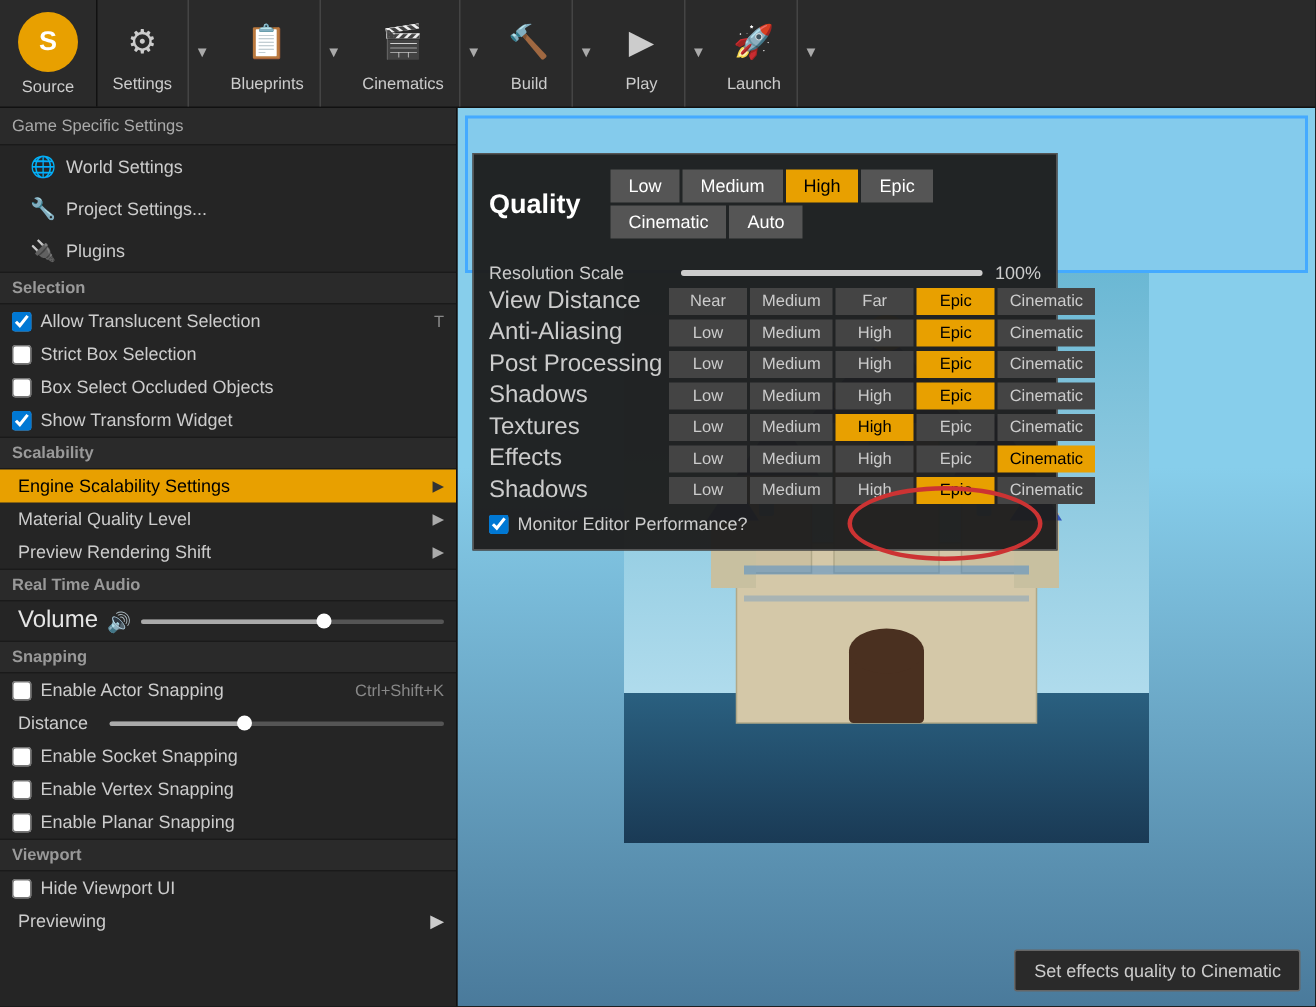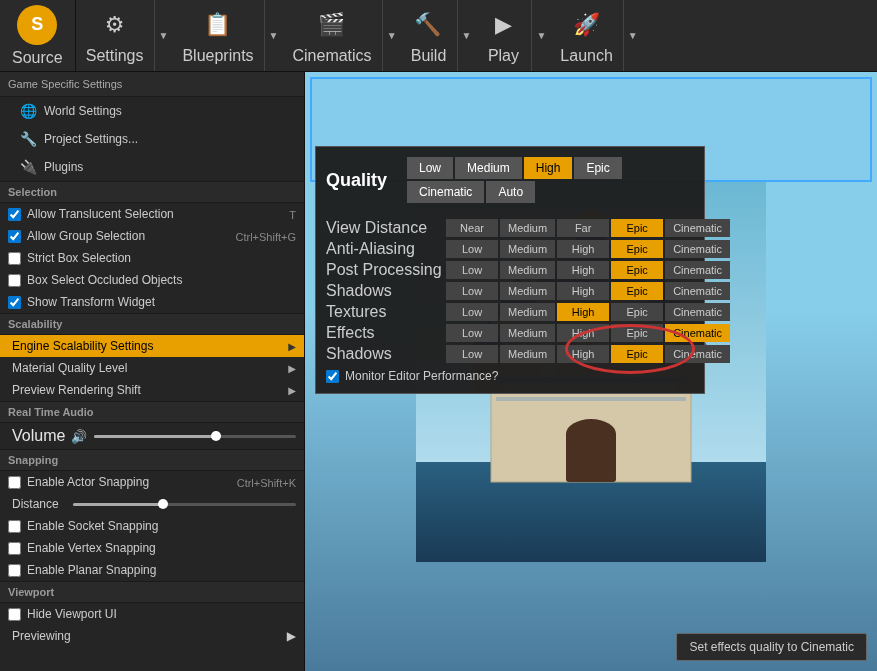--- a/index.html
+++ b/index.html
@@ -2,21 +2,21 @@
 <html><head>
   <meta charset="utf-8">
   <style>
     * { box-sizing: border-box; margin: 0; padding: 0; }
     body { font-family: 'Segoe UI', Arial, sans-serif; font-size: 12px; background: #1a1a1a; color: #ccc; width: 877px; height: 671px; overflow: hidden; display: flex; flex-direction: column; }
 
     
     .toolbar { display: flex; align-items: stretch; background: #2a2a2a; border-bottom: 1px solid #111; height: 72px; flex-shrink: 0; }
     .toolbar-item { display: flex; flex-direction: column; align-items: center; justify-content: center; padding: 0 12px; cursor: pointer; border-right: 1px solid #111; min-width: 60px; color: #ccc; gap: 4px; }
     .toolbar-icon { width: 36px; height: 36px; display: flex; align-items: center; justify-content: center; font-size: 22px; }
-    .toolbar-label { font-size: 16px; color: #ccc; }
+    .toolbar-label { font-size: 11px; color: #ccc; }
     .toolbar-split { display: flex; align-items: stretch; }
     .toolbar-btn { display: flex; flex-direction: column; align-items: center; justify-content: center; padding: 0 10px; cursor: pointer; color: #ccc; gap: 4px; }
     .toolbar-arrow { display: flex; align-items: center; justify-content: center; padding: 0 4px; border-left: 1px solid #444; cursor: pointer; color: #aaa; font-size: 10px; }
 
     
     .main-area { display: flex; flex: 1; overflow: hidden; }
 
     
     .sidebar { width: 305px; background: #252525; border-right: 1px solid #111; overflow-y: auto; flex-shrink: 0; }
 
@@ -55,21 +55,21 @@
     .distance-fill { height: 100%; background: #aaa; border-radius: 2px; width: 40%; }
     .distance-thumb { width: 10px; height: 10px; background: #fff; border-radius: 50%; position: absolute; top: -3.5px; left: 38%; }
     .previewing-row { display: flex; align-items: center; padding: 4px 8px 4px 12px; justify-content: space-between; color: #ccc; font-size: 12px; cursor: pointer; }
 
     
     .content-area { flex: 1; position: relative; overflow: hidden; }
     .viewport-bg { width: 100%; height: 100%; background: linear-gradient(180deg, #87CEEB 0%, #87CEEB 40%, #4a7a9b 100%); position: relative; }
     .castle-area { position: absolute; top: 0; left: 0; right: 0; bottom: 0; display: flex; align-items: center; justify-content: center; }
 
     
-    .quality-panel { position: absolute; top: 30px; left: 10px; background: rgba(30,30,30,0.97); border: 1px solid #555; width: 390px; padding: 10px; z-index: 10; margin-top: 44px; }
+    .quality-panel { position: absolute; top: 30px; left: 10px; background: rgba(30,30,30,0.97); border: 1px solid #555; width: 390px; padding: 10px; z-index: 10; }
     .quality-title { font-size: 18px; color: #fff; margin-bottom: 8px; font-weight: bold; display: inline-block; margin-right: 10px; }
     .quality-buttons { display: flex; gap: 2px; margin-bottom: 8px; flex-wrap: wrap; align-items: center; }
     .quality-btn { padding: 4px 12px; font-size: 12px; cursor: pointer; border: none; color: #fff; background: #555; }
     .quality-btn.active { background: #e8a000; color: #000; }
 
     .quality-row { display: flex; align-items: center; margin-bottom: 3px; }
     .quality-row-label { width: 120px; color: #ccc; font-size: 16px; flex-shrink: 0; }
 
     
     .res-scale-row { display: flex; align-items: center; margin-bottom: 3px; }
@@ -168,25 +168,20 @@
       <div class="item-icon">🔌</div>
       <span>Plugins</span>
     </div>
 
     <div class="section-header">Selection</div>
 
     <div class="checkbox-item">
       <input type="checkbox" checked="" style="">
       <span>Allow Translucent Selection</span>
       <span class="shortcut">T</span>
-    </div>
-    <div class="checkbox-item">
-      <input type="checkbox" checked="" style="">
-      <span>Allow Group Selection</span>
-      <span class="shortcut">Ctrl+Shift+G</span>
     </div>
     <div class="checkbox-item">
       <input type="checkbox" style="">
       <span>Strict Box Selection</span>
     </div>
     <div class="checkbox-item">
       <input type="checkbox" style="">
       <span>Box Select Occluded Objects</span>
     </div>
     <div class="checkbox-item">
@@ -328,20 +323,27 @@
           <div class="quality-buttons" id="quality-buttons-container">
               <button class="quality-btn">Low</button>
               <button class="quality-btn">Medium</button>
               <button class="quality-btn active">High</button>
               <button class="quality-btn">Epic</button>
               <button class="quality-btn">Cinematic</button>
               <button class="quality-btn">Auto</button>
             </div>
         </div>
 
+        <div class="res-scale-row">
+          <span class="res-scale-label">Resolution Scale</span>
+          <div class="res-slider">
+            <div class="res-slider-fill"></div>
+          </div>
+          <span class="res-percent">100%</span>
+        </div>
 
         <div id="quality-rows-container">
             <div class="quality-row">
               <span class="quality-row-label">View Distance</span>
               <div class="q-options">
                 <div class="q-opt">Near</div>
                 <div class="q-opt">Medium</div>
                 <div class="q-opt">Far</div>
                 <div class="q-opt selected">Epic</div>
                 <div class="q-opt">Cinematic</div>

